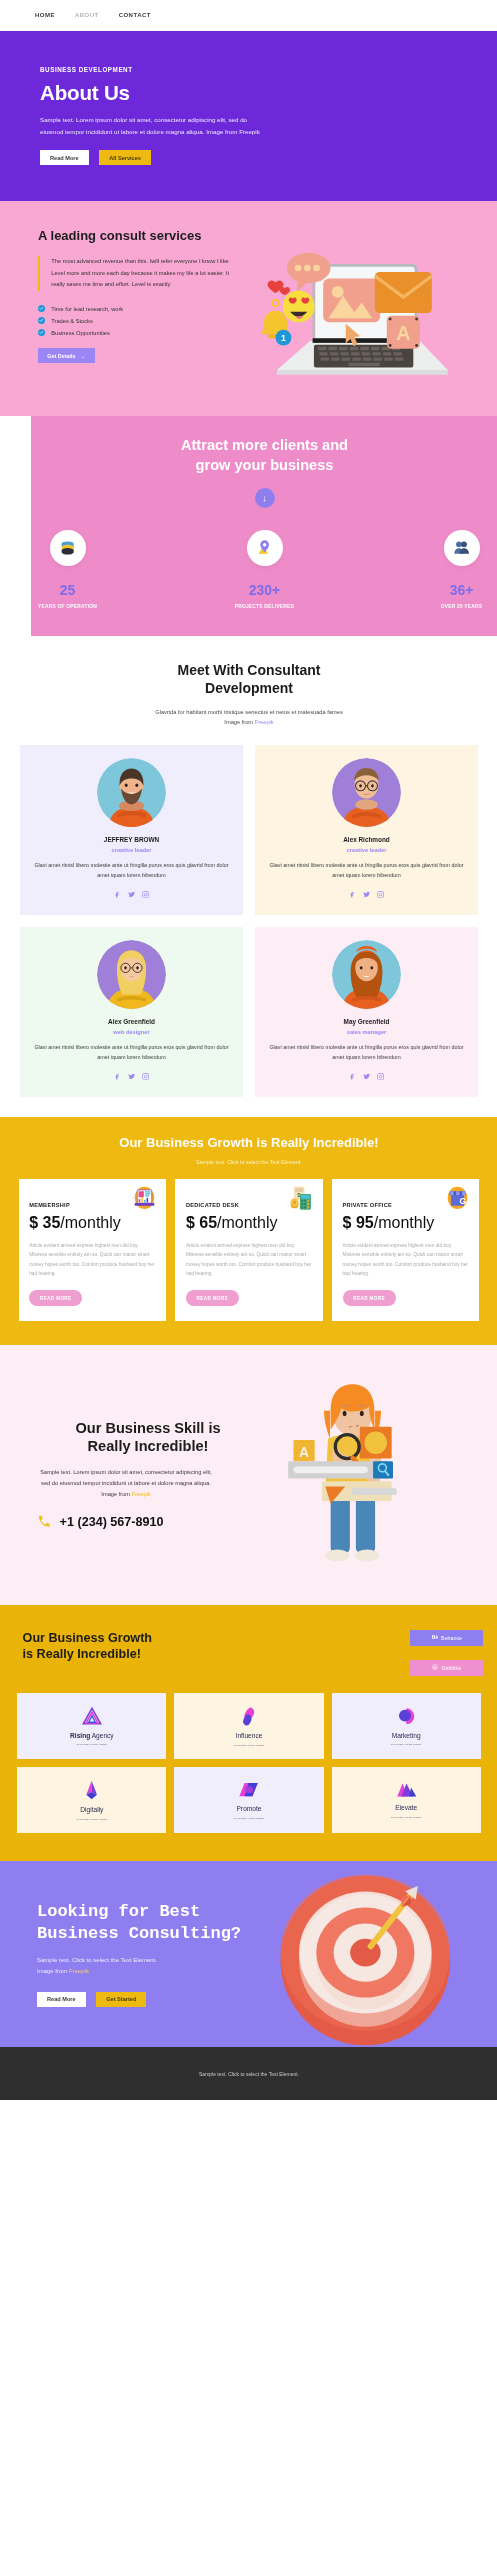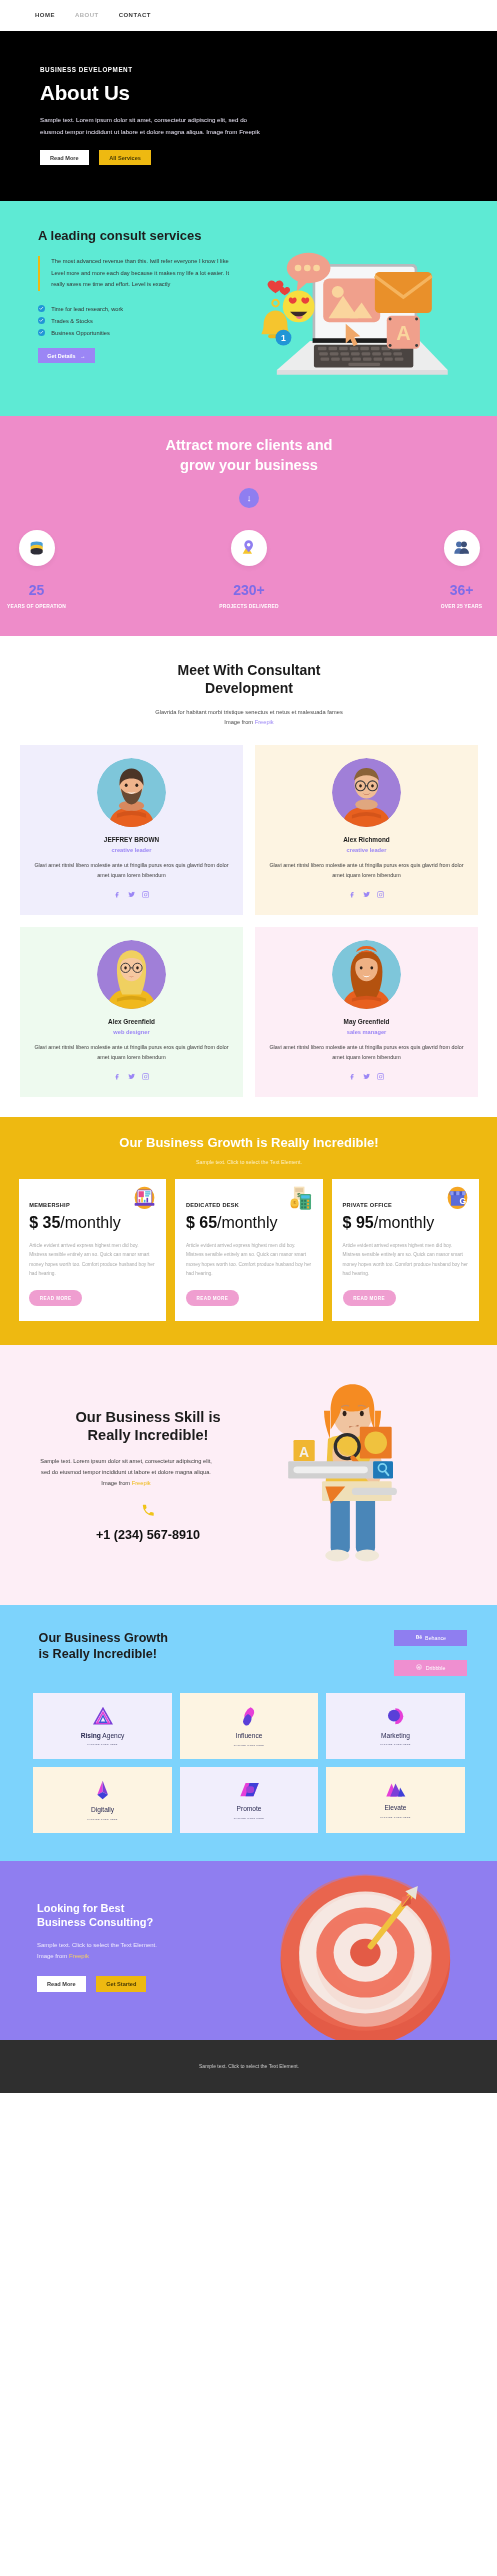--- a/index.html
+++ b/index.html
@@ -25,21 +25,21 @@
     font-size: 6px;
     letter-spacing: .08em;
     font-weight: 700;
     color: #3a3a3a;
     text-decoration: none;
   }
   .nav a.muted { color: #b3b3b3; }
 
   
   .hero {
-    background: #000000;
+    background: #6d28d9;
     padding: 35px 4px 36px 40px;
     min-height: 126px;
   }
   .eyebrow {
     color: #ffffff;
     font-size: 6.3px;
     font-weight: 700;
     letter-spacing: .085em;
     margin-bottom: 8.6px;
   }
@@ -70,21 +70,21 @@
     border: none;
     font-family: inherit;
   }
   .btn-white { background: #ffffff; color: #3b3b3b; }
   .btn-yellow { background: #eeb911; color: #4a3c05; }
 
   
   .consult {
     display: flex;
     padding: 26.6px 0 22.6px 0;
-    background: #5eead4;
+    background: #f9a8d4;
   }
   .consult-left { width: 246px; padding-left: 38px; }
   .consult h2 {
     font-size: 13px;
     font-weight: 800;
     line-height: 1.28;
     color: #1e1e1e;
     margin-bottom: 12px;
     max-width: 166px;
   }
@@ -129,20 +129,21 @@
   }
 
   
   .laptop-wrap { position: absolute; left: 3.3px; top: 12px; width: 212px; height: 166px; }
 
   
   .stats {
     background: #ee8cc9;
     padding: 20px 0 26.6px;
     text-align: center;
+    margin-left: 31px;
   }
   .stats h2 {
     color: #ffffff;
     font-size: 14.6px;
     font-weight: 800;
     line-height: 1.32;
     margin-bottom: 13.3px;
   }
   .arrow-circle {
     width: 20px; height: 20px;
@@ -246,26 +247,26 @@
   .skill {
     background: #fdeef6;
     display: flex;
     padding: 30.5px 0 30.5px 0;
     align-items: center;
   }
   .skill-left { width: 259px; padding-left: 37px; text-align: center; }
   .skill h2 { font-size: 14.6px; font-weight: 800; line-height: 1.28; color: #1c1c1c; margin-bottom: 10.6px; }
   .skill p { font-size: 5.7px; line-height: 1.95; color: #3a3a3a; max-width: 178px; margin-bottom: 14px; }
   .skill p a { color: #eeb911; text-decoration: none; }
-  .phone { display: flex; align-items: center; gap: 8px; flex-direction: column; }
+  .phone { display: flex; align-items: center; gap: 8px; }
   .phone-num { font-size: 12.6px; font-weight: 800; color: #111; }
   .skill-right { flex: 1; position: relative; min-height: 199px; }
 
   
-  .logos { padding: 25px 16px 28px; background: #7dd3fc; }
+  .logos { padding: 25px 0 28px; background: #eab308; }
   .logos-head { display: flex; justify-content: space-between; align-items: flex-start; padding: 0 14.6px 0 22.6px; }
   .logos h2 { font-size: 12.6px; font-weight: 800; line-height: 1.32; color: #1c1c1c; }
   .logo-btns { display: flex; flex-direction: column; gap: 14px; }
   .logo-btn {
     width: 73px; height: 16px;
     display: flex; align-items: center; justify-content: center;
     gap: 3.3px;
     color: #ffffff; font-size: 5.3px;
     border: none; cursor: pointer; font-family: inherit;
   }
@@ -292,21 +293,21 @@
   
   .cta {
     background: #8f7ef0;
     display: flex;
     padding: 40px 0 40px;
     position: relative;
     min-height: 179px;
     overflow: hidden;
   }
   .cta-left { width: 279px; padding-left: 37px; position: relative; z-index: 2; }
-  .cta h2 { color: #ffffff; font-size: 11px; font-weight: 800; line-height: 1.28; margin-bottom: 10.6px; }
+  .cta h2 { color: #ffffff; font-size: 17px; font-weight: 800; line-height: 1.28; margin-bottom: 10.6px; font-family: Liberation Mono, monospace; }
   .cta p { color: #efeafd; font-size: 6px; line-height: 1.85; margin-bottom: 14.6px; }
   .cta p a { color: #f5cf62; text-decoration: none; }
   .cta-right { flex: 1; position: relative; }
 
   
   .footer {
     background: #2f2f2f;
     height: 53px;
     display: flex;
     align-items: center;

